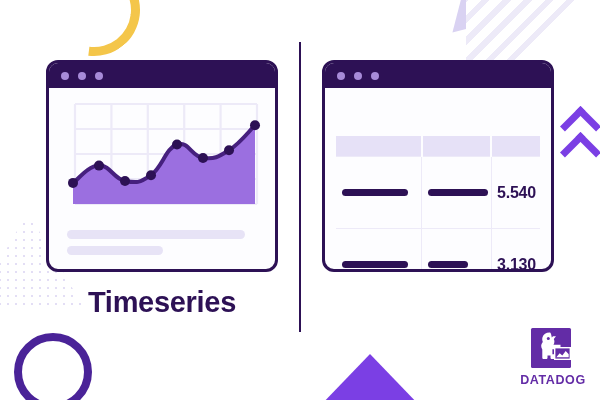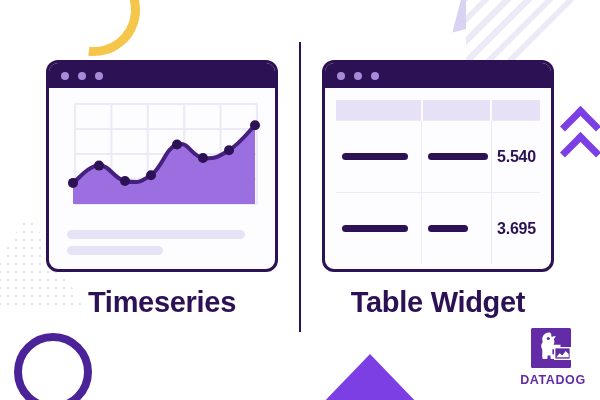--- a/index.html
+++ b/index.html
@@ -144,20 +144,21 @@
   #table-area {
     position: absolute;
     left: 11px; top: 12px;
     width: 204px; height: 164px;
   }
   #data-table {
     width: 100%;
     height: 100%;
     border-collapse: collapse;
     table-layout: fixed;
+    margin-top: 36px;
   }
   #data-table col.c1 { width: 42%; }
   #data-table col.c2 { width: 34%; }
   #data-table col.c3 { width: 24%; }
 
   #data-table th {
     background: #E6E1F7;
     height: 20px;
     padding: 0;
     border-right: 2px solid #FDFDFF;
@@ -317,30 +318,29 @@
                 </td>
                 <td class="value-cell">5.540</td>
               </tr>
               <tr>
                 <td>
                   <span class="cell-pill pill-w-lg"></span>
                 </td>
                 <td>
                   <span class="cell-pill pill-w-xs"></span>
                 </td>
-                <td class="value-cell">3.695</td>
+                <td class="value-cell">3.130</td>
               </tr>
             </tbody>
         </table>
       </div>
     </div>
   </div>
 
   <div class="caption" id="caption-timeseries">Timeseries</div>
-  <div class="caption" id="caption-table">Table Widget</div>
 
   <div class="deco" id="datadog-logo">
     <svg id="dd-mark" width="48" height="44" viewBox="0 0 48 44" style="margin:0 auto;display:block;">
 
       <rect x="2" y="1" width="40" height="40" rx="1.5" fill="#632CA6"></rect>
 
       <path fill="#ffffff" d="M20.5 5.5c-3.4 0-6.2 2.0-7.0 4.8-0.5 1.7-0.2 3.3 0.3 4.6
                -1.0 1.1-1.6 2.6-1.6 4.2 0 1.3 0.4 2.5 1.1 3.5l0 8.1c0 0.8 0.6 1.4 1.4 1.4
                h2.4c0.8 0 1.4-0.6 1.4-1.4v-2.1h3.0v2.1c0 0.8 0.6 1.4 1.4 1.4h2.3
                c0.8 0 1.4-0.6 1.4-1.4v-3.4h-3.2v-5.0h8.1v-4.6h-7.0c0.6-0.9 0.9-2.0 0.9-3.1

